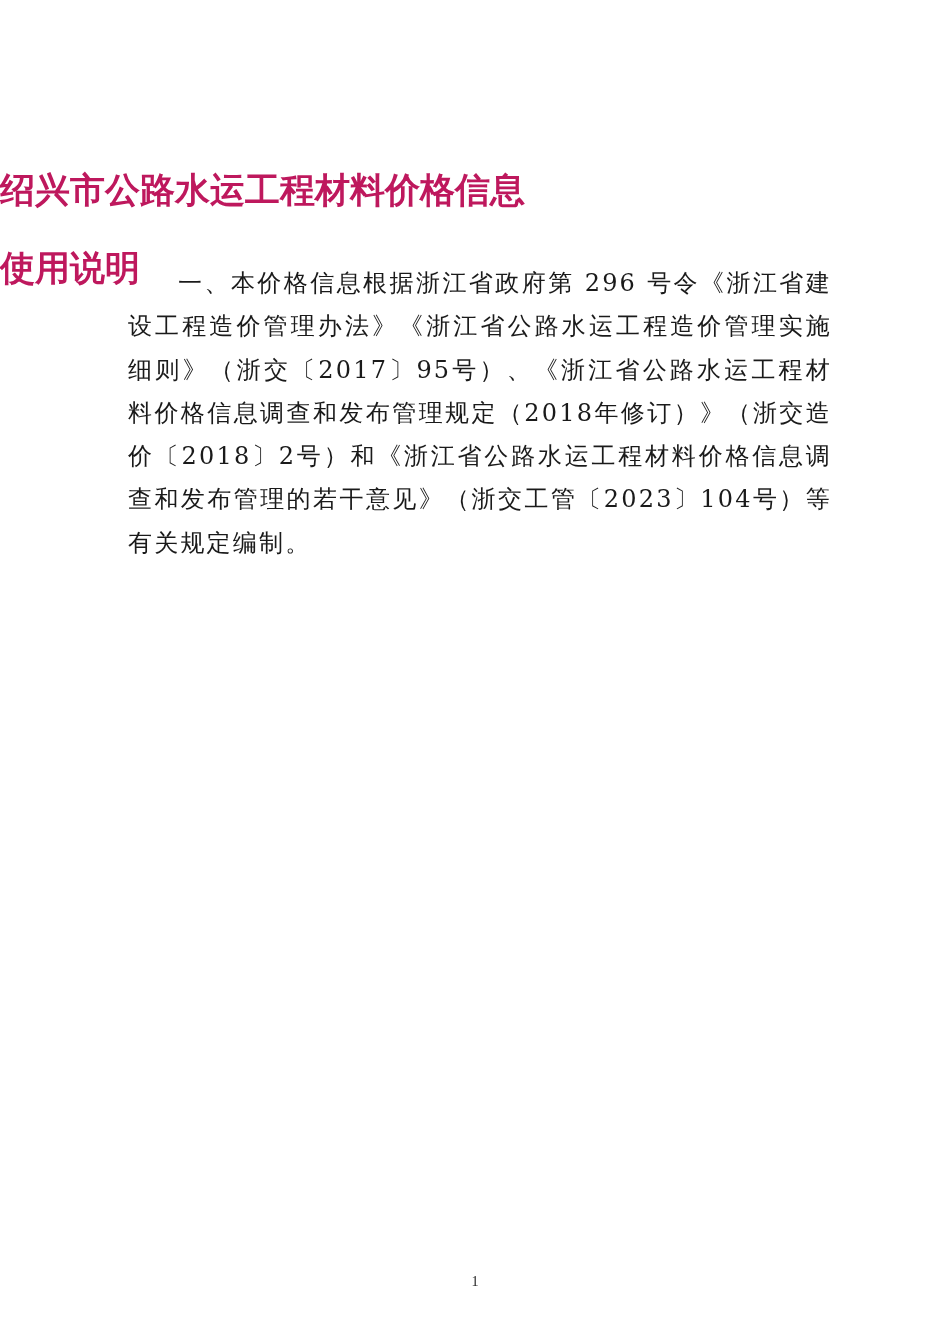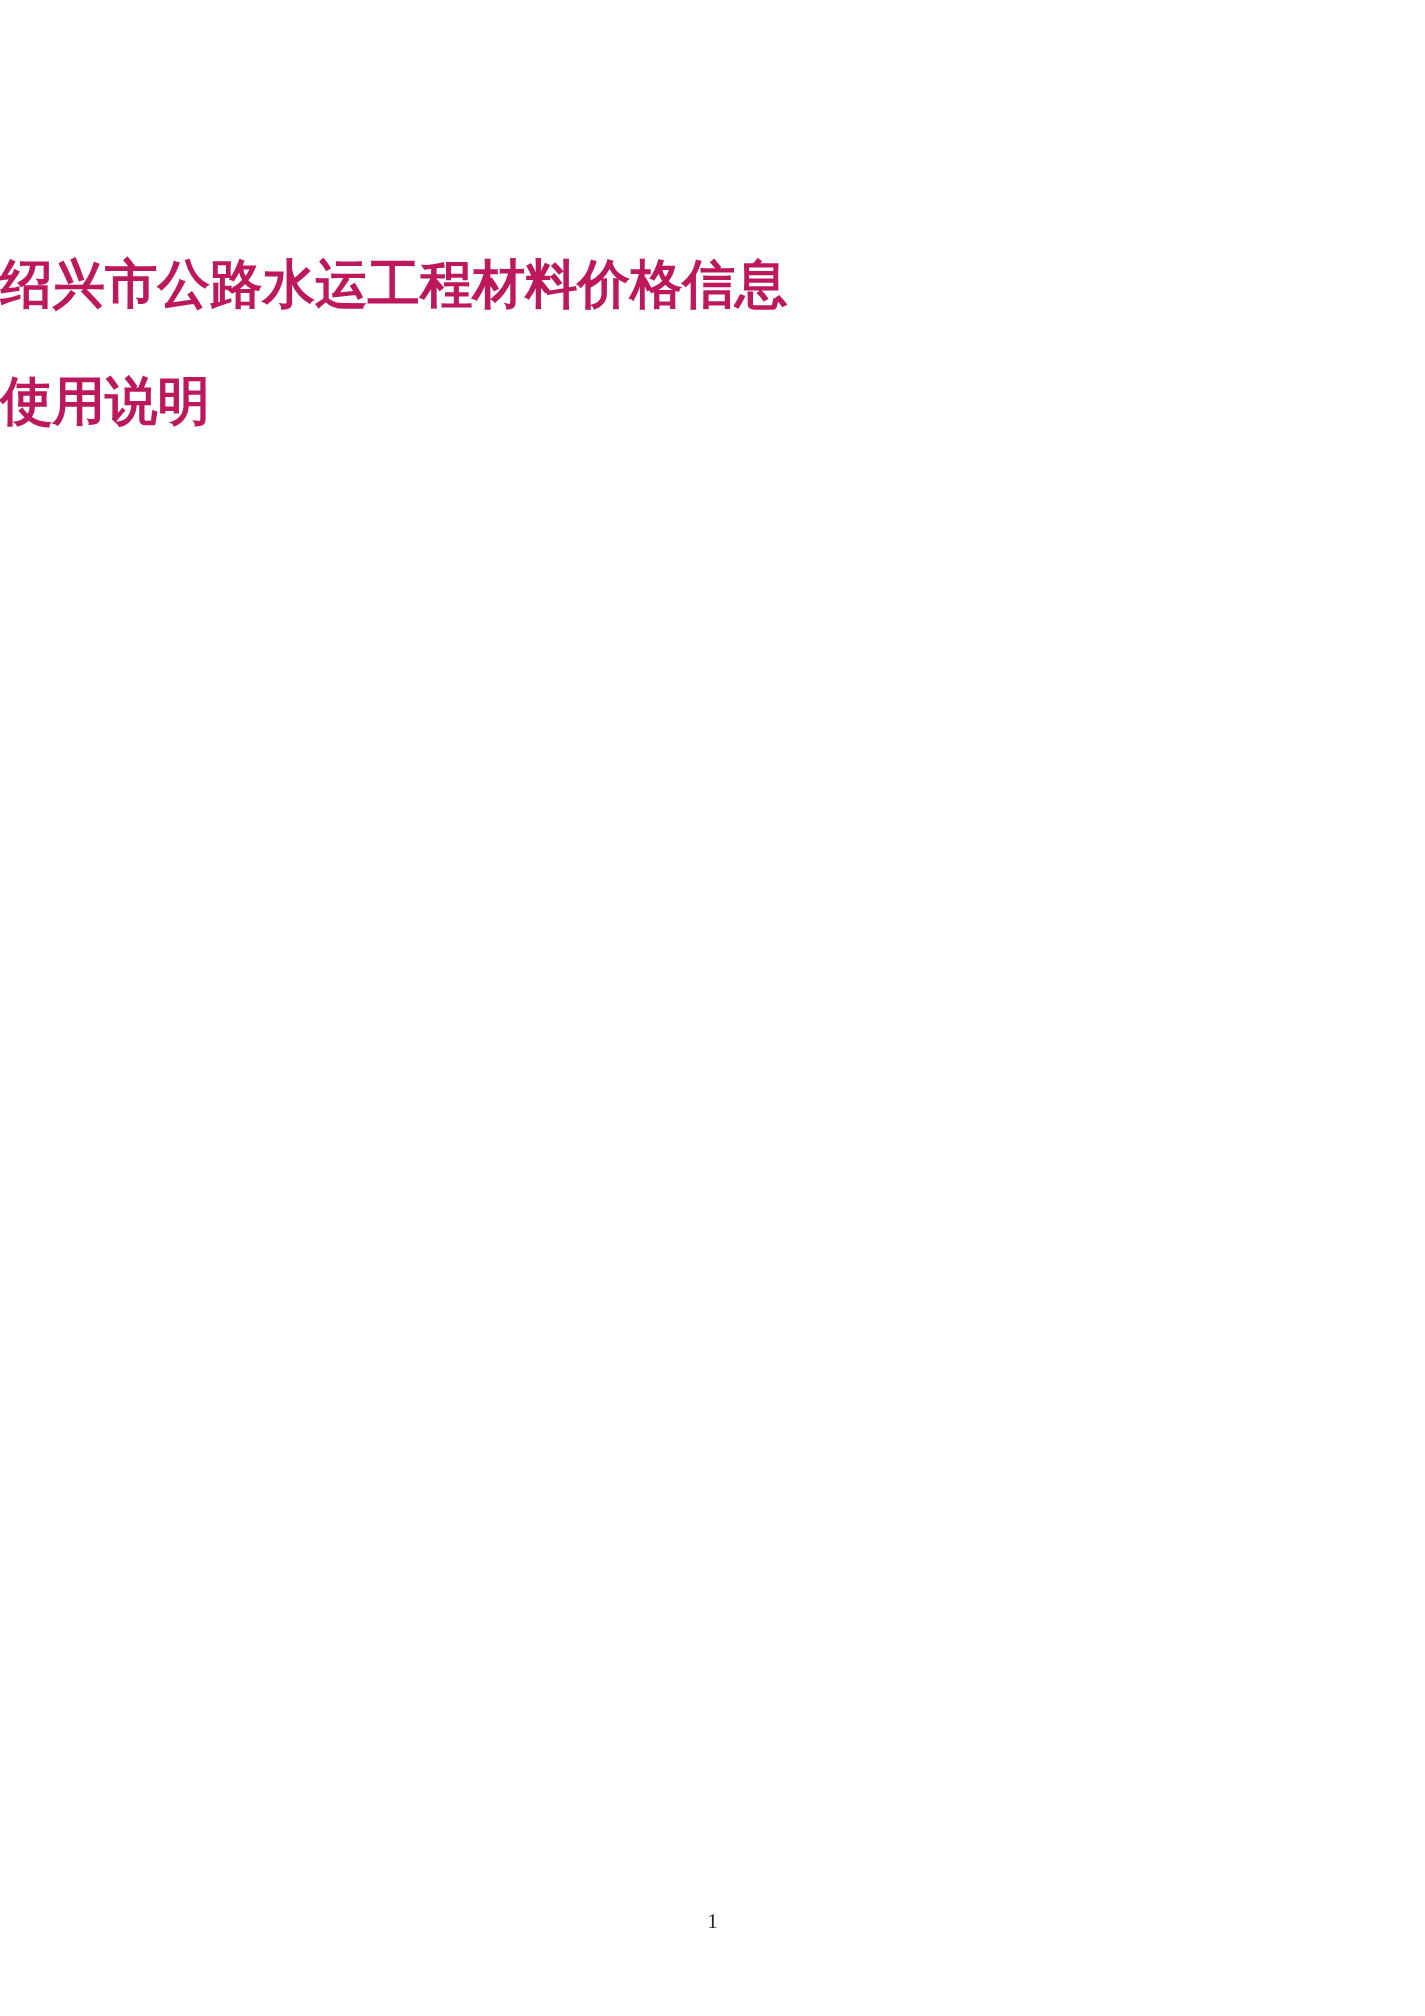--- a/index.html
+++ b/index.html
@@ -62,16 +62,17 @@
     }
   </style>
 </head>
 <body>
 
 <div class="page">
   <div class="title l1">绍兴市公路水运工程材料价格信息</div>
   <div class="title l2">使用说明</div>
 
   <div class="body-text">
+    <p class="para">一、本价格信息根据浙江省政府第 296 号令《浙江省建设工程造价管理办法》《浙江省公路水运工程造价管理实施细则》（浙交〔2017〕95号）、《浙江省公路水运工程材料价格信息调查和发布管理规定（2018年修订）》（浙交造价〔2018〕2号）和《浙江省公路水运工程材料价格信息调查和发布管理的若干意见》（浙交工管〔2023〕104号）等有关规定编制。</p>
   </div>
 
   <div class="page-number">1</div>
 </div>
 
 </body></html>

